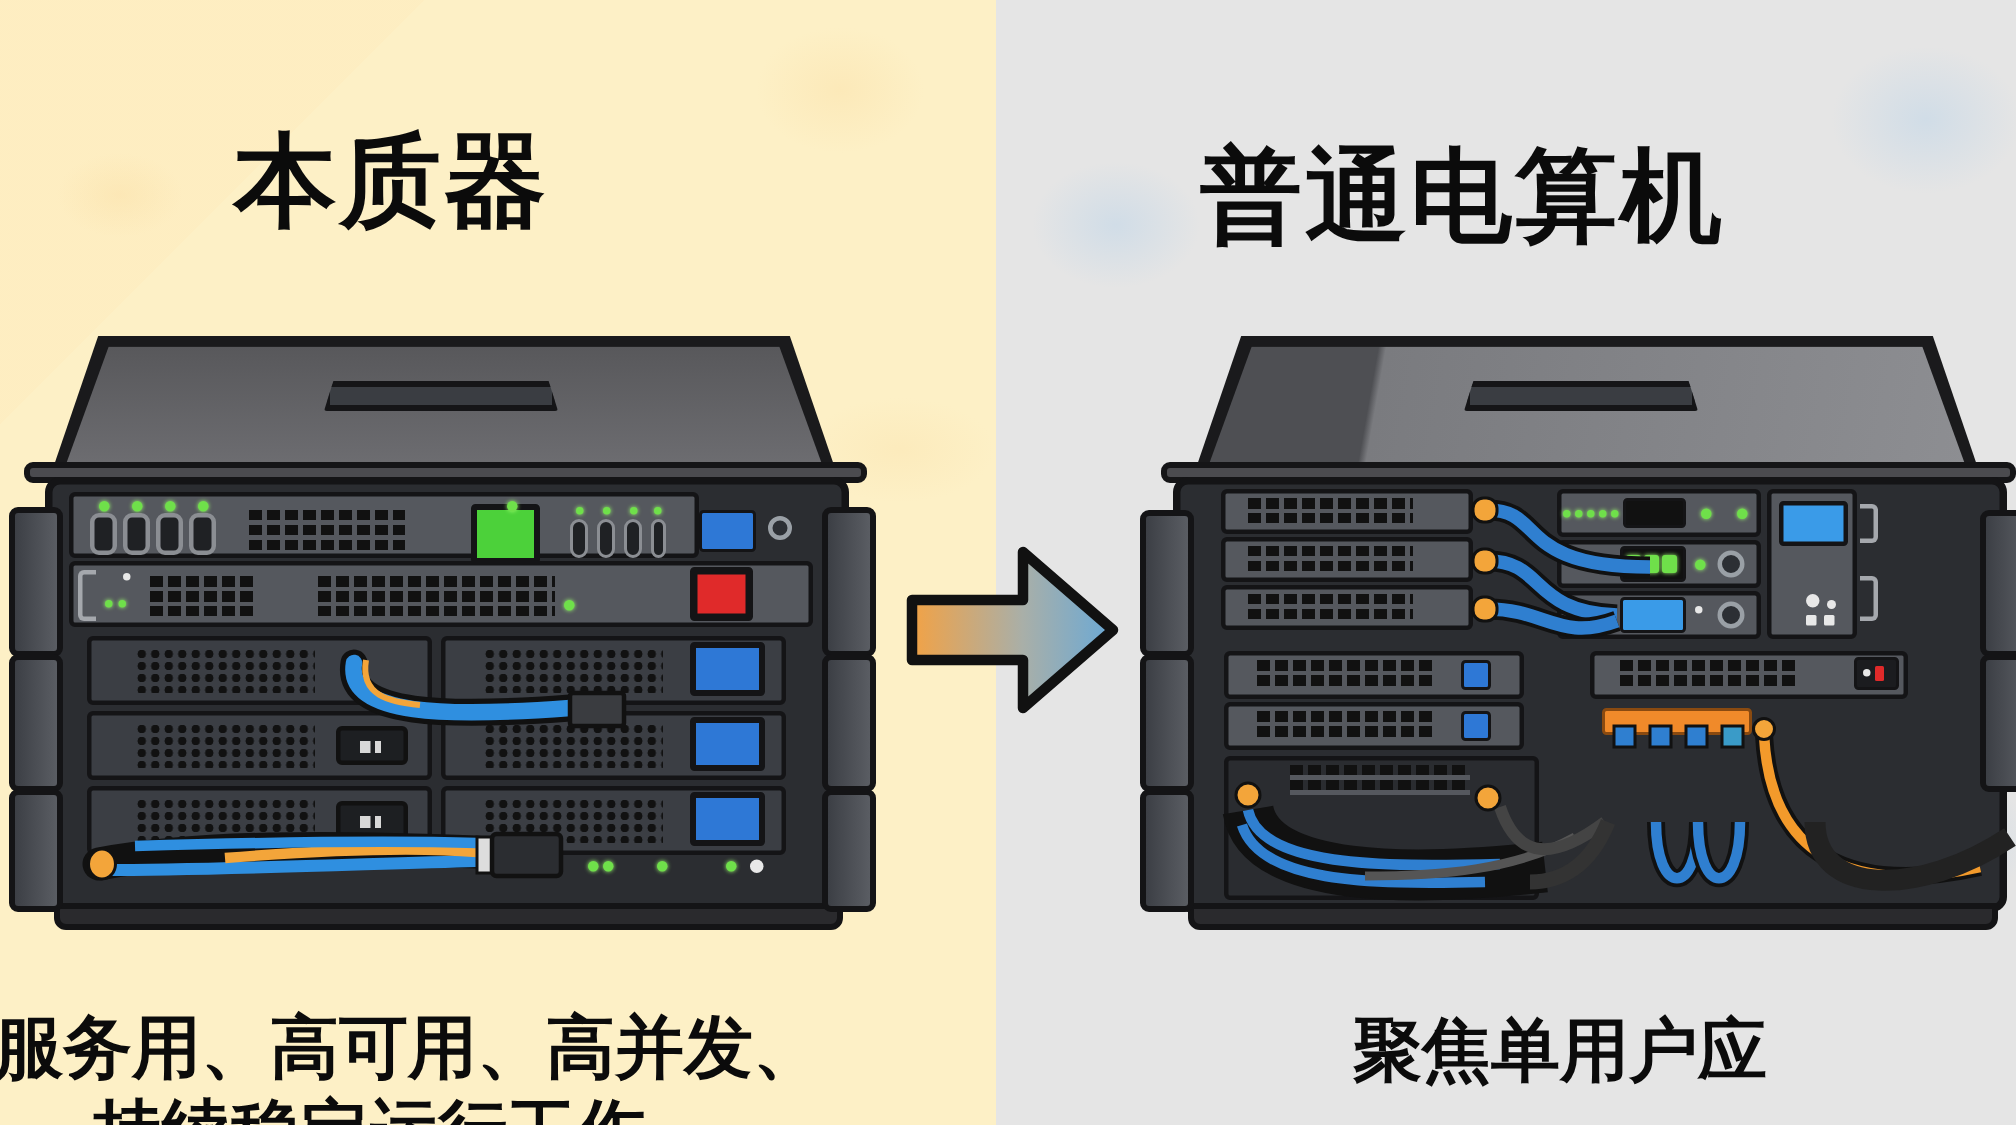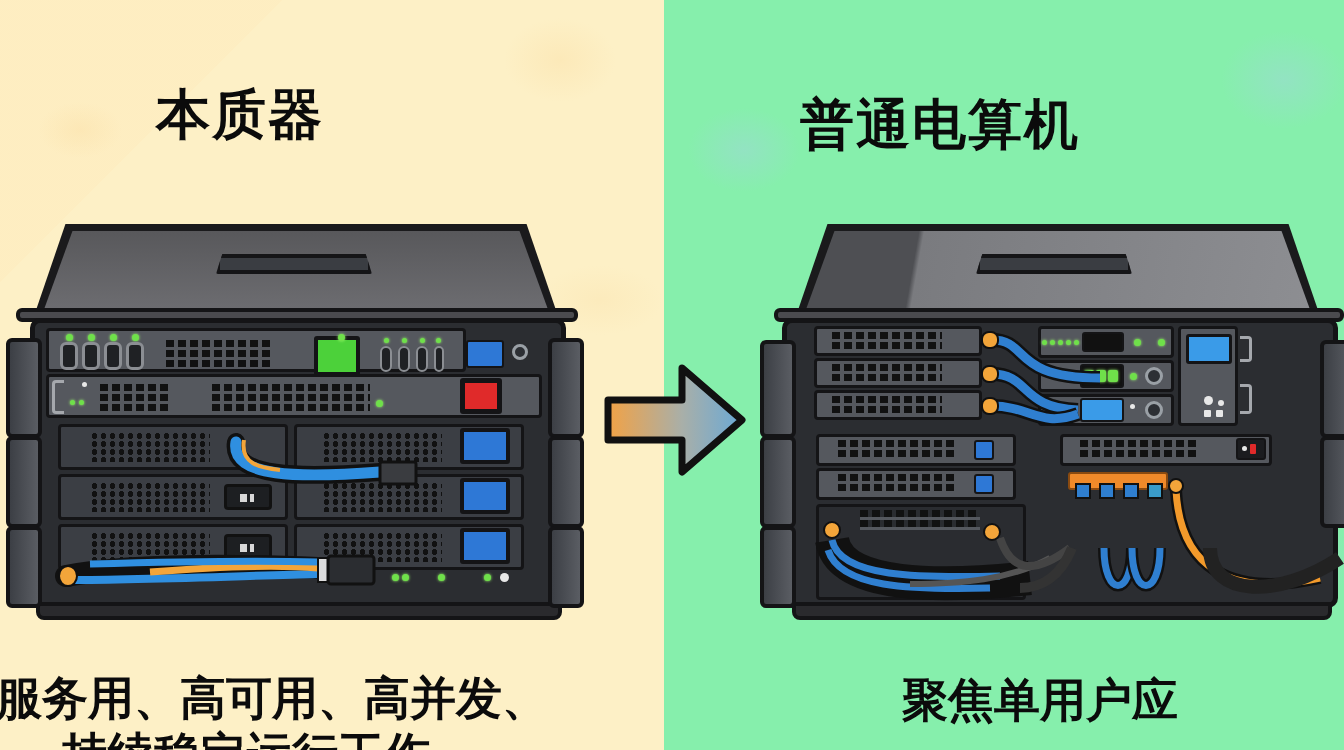--- a/index.html
+++ b/index.html
@@ -1,42 +1,42 @@
 <!DOCTYPE html>
 <html><head>
   <meta charset="utf-8">
   <style>
     * { box-sizing: border-box; margin: 0; padding: 0; }
     html, body { width: 1344px; height: 750px; overflow: hidden; }
     body { position: relative; font-family: "DejaVu Sans", sans-serif; }
 
     .panel { position: absolute; top: 0; height: 750px; overflow: hidden; }
     .panel-left { left: 0; width: 664px; background: #fdf0c6; }
-    .panel-right { left: 664px; width: 680px; background: #86efac; }
+    .panel-right { left: 664px; width: 680px; background: #e5e5e5; }
     .panel-left::before, .panel-right::before {
       content: ""; position: absolute; inset: 0; pointer-events: none;
     }
     .panel-left::before {
       background:
         radial-gradient(ellipse 60px 40px at 80px 130px, rgba(250,220,160,0.35), transparent 70%),
         radial-gradient(ellipse 80px 60px at 560px 60px, rgba(250,220,160,0.35), transparent 70%),
         radial-gradient(ellipse 90px 50px at 600px 300px, rgba(250,225,170,0.35), transparent 70%),
         linear-gradient(135deg, rgba(255,230,180,0.25) 0 20%, transparent 20% 100%);
     }
     .panel-right::before {
       background:
         radial-gradient(ellipse 80px 60px at 80px 150px, rgba(170,205,235,0.35), transparent 70%),
         radial-gradient(ellipse 90px 70px at 620px 80px, rgba(170,205,235,0.35), transparent 70%),
         radial-gradient(ellipse 70px 60px at 640px 560px, rgba(170,205,235,0.35), transparent 70%);
     }
 
     .heading {
       position: absolute; font-weight: 900; color: #0b0b0b;
       font-family: "DejaVu Sans", sans-serif; letter-spacing: 2px;
-      font-size: 54px; line-height: 1;
+      font-size: 68px; line-height: 1;
     }
     .heading-left { left: 156px; top: 88px; }
     .heading-right { left: 800px; top: 98px; }
 
     .caption {
       position: absolute; font-weight: 900; color: #0b0b0b;
       font-family: "DejaVu Sans", sans-serif; font-size: 46px; line-height: 56px;
       white-space: nowrap;
     }
     .caption-left { left: -4px; top: 670px; }

